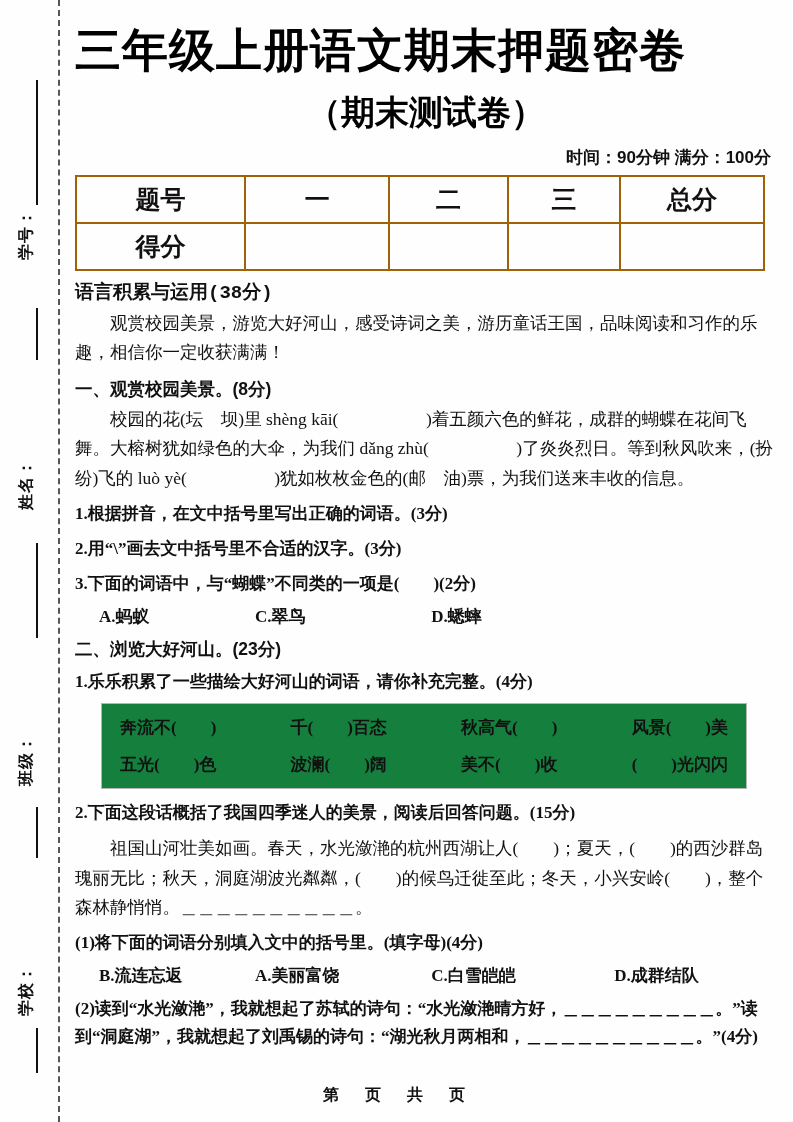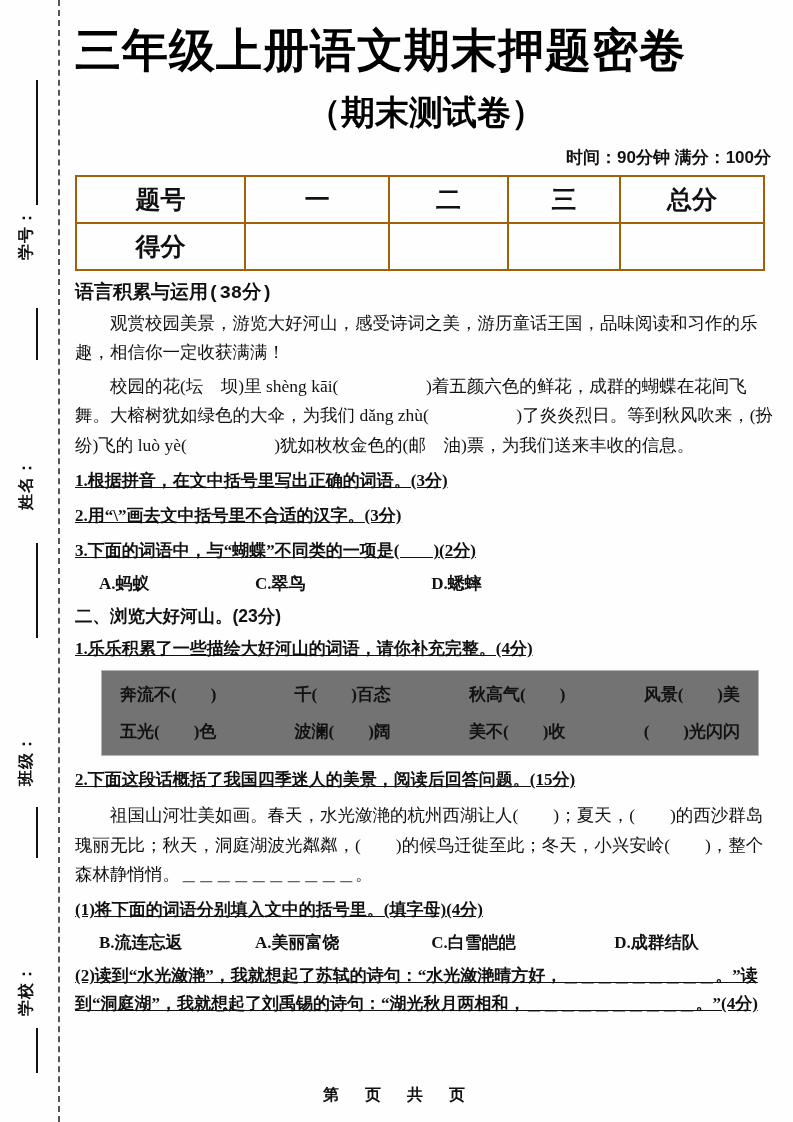--- a/index.html
+++ b/index.html
@@ -52,28 +52,28 @@
     font-family:Liberation Mono, monospace;
     font-size:19px; font-weight:800;
   }
   .kai {
     font-size:17.5px; line-height:1.68; margin:4px 0; text-indent:2em;
   }
   .part-heading {
     font-family:"Liberation Sans","DejaVu Sans",sans-serif;
     font-size:17.5px; font-weight:800; margin:9px 0 3px;
   }
-  .q { font-size:17px; font-weight:700; line-height:1.65; margin:7px 0;text-decoration:underline; }
+  .q { font-size:17px; font-weight:700; line-height:1.65; margin:7px 0; }
   .options {
     display:grid; grid-template-columns:23% 26% 27% 24%;
     padding-left:24px; font-size:17px; font-weight:600; margin:6px 0 8px;
   }
   .idiom-box {
-    border:1.5px solid #b5b5b5; margin:4px 18px 10px 26px;
-    padding:12px 18px; background:#737373;
+    border:1.5px solid #b5b5b5; margin:4px 30px 10px 26px;
+    padding:12px 18px; background:#15803d;
   }
   .idiom-row {
     display:flex; justify-content:space-between;
     font-size:17px; font-weight:600;
   }
   .idiom-row + .idiom-row { margin-top:14px; }
   .footer {
     position:absolute; left:0; right:0; bottom:16px; text-align:center;
     font-size:16px; font-weight:600; letter-spacing:5px;
   }
@@ -124,20 +124,21 @@
         <td></td>
         <td></td>
         <td></td>
       </tr>
     </tbody>
       </table>
 
     <div class="banner">语言积累与运用(38分)</div>
     <p class="kai">观赏校园美景，游览大好河山，感受诗词之美，游历童话王国，品味阅读和习作的乐趣，相信你一定收获满满！</p>
 
+    <div class="part-heading">一、观赏校园美景。(8分)</div>
     <p class="kai">校园的花(坛　坝)里 shèng kāi(　　　　　)着五颜六色的鲜花，成群的蝴蝶在花间飞舞。大榕树犹如绿色的大伞，为我们 dǎng zhù(　　　　　)了炎炎烈日。等到秋风吹来，(扮　纷)飞的 luò yè(　　　　　)犹如枚枚金色的(邮　油)票，为我们送来丰收的信息。</p>
     <p class="q">1.根据拼音，在文中括号里写出正确的词语。(3分)</p>
     <p class="q">2.用“\”画去文中括号里不合适的汉字。(3分)</p>
     <p class="q">3.下面的词语中，与“蝴蝶”不同类的一项是(　　)(2分)</p>
     <div class="options">
       <span>A.蚂蚁</span>
       <span>C.翠鸟</span>
       <span>D.蟋蟀</span>
     </div>
 

